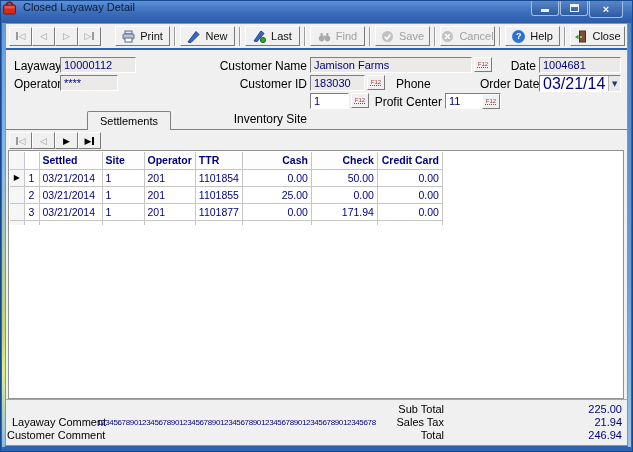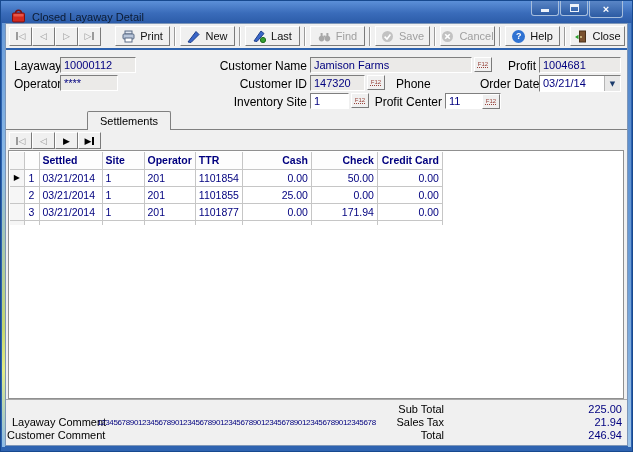--- a/index.html
+++ b/index.html
@@ -7,21 +7,21 @@
   .window { position:relative; width:633px; height:452px; background:#2e63b0;
             border:1px solid #17498f; overflow:hidden; }
   .glass-left { position:absolute; left:1px; top:21px; bottom:4px; width:3px;
       background:linear-gradient(180deg,#6a9bd8 0%,#8cbbe8 35%,#c3d66f 72%,#e2ec86 82%,#8cbbe8 100%); }
   .glass-right { position:absolute; right:1px; top:21px; bottom:4px; width:3px;
       background:linear-gradient(180deg,#4f83c9 0%,#6d9fd8 60%,#9cc3e8 100%); }
 
   
   .titlebar { position:absolute; top:0; left:0; right:0; height:22px;
       background:linear-gradient(180deg,#5c90d8 0%,#3a6cba 55%,#2c5ca9 100%);
-      display:flex; align-items:flex-end; padding-left:10px; }
+      display:flex; align-items:flex-start; padding-left:1px; }
   .app-icon { width:15px; height:14px; flex:0 0 auto; }
   .title-text { margin-left:6px; font-size:11px; color:#0b1b33; }
   .win-buttons { position:absolute; top:0; right:9px; display:flex; align-items:flex-start; gap:1px; }
   .win-btn { width:28px; height:15px; background:linear-gradient(#5a86c6,#2c5ba3);
       border:1px solid #a6bedd; border-top:none; border-radius:0 0 3px 3px;
       display:flex; align-items:center; justify-content:center; color:#fff; }
   .win-btn.close { width:34px; height:17px; font-size:11px; font-weight:bold; }
   .min-glyph { width:8px; height:3px; background:#eef3fa; margin-top:4px; }
   .max-glyph { width:9px; height:8px; border:1px solid #eef3fa; border-top:3px solid #eef3fa; }
 
@@ -55,21 +55,21 @@
   .fld { position:absolute; height:16px; background:#fff; color:#00007f; font-size:11px;
       line-height:13px; padding:1px 3px; white-space:nowrap; overflow:hidden;
       border:1px solid; border-color:#7f7f7f #ffffff #ffffff #7f7f7f; }
   .fld.ro { background:#ebeae8; }
   .f12 { position:absolute; width:18px; height:15px; background:#f0f0f0;
       border:1px solid; border-color:#ffffff #7a7a7a #7a7a7a #ffffff;
       font-size:6px; color:#99433a; text-align:center; line-height:13px;
       text-decoration:underline dotted; }
   .combo { position:absolute; height:17px; background:#fff; border:1px solid;
       border-color:#7f7f7f #ffffff #ffffff #7f7f7f; display:flex; }
-  .combo .val { flex:1; font-size:11px; color:#00007f; padding:1px 3px; line-height:13px; }
+  .combo .val { flex:1; font-size:16px; color:#00007f; padding:1px 3px; line-height:13px; }
   .combo .drop { width:16px; background:#e8e8e8; border-left:1px solid #b5b5b5;
       display:flex; align-items:center; justify-content:center;
       font-family:"DejaVu Sans", sans-serif; font-size:7px; color:#1a3a6b; }
 
   
   .tab { position:absolute; background:#f0f0f0; border:1px solid #808080; border-bottom:none;
       border-radius:2px 2px 0 0; font-size:11px; color:#000;
       display:flex; align-items:center; justify-content:center; }
   .tab.inactive { left:3px; top:90px; width:78px; height:16px; }
   .tab.active { left:81px; top:87px; width:84px; height:19px; z-index:3; background:#f0f0f0; }
@@ -228,34 +228,34 @@
     <div class="fld ro" style="left:54px; top:33px; width:76px;">10000112</div>
 
     <span class="lbl r" style="left:8px; top:53px; width:44px;">Operator</span>
     <div class="fld ro" style="left:54px; top:51px; width:58px;">****</div>
 
     <span class="lbl r" style="left:210px; top:35px; width:91px;">Customer Name</span>
     <div class="fld ro" style="left:304px; top:33px; width:162px;">Jamison Farms</div>
     <div class="f12" style="left:468px; top:33px;">F12</div>
 
     <span class="lbl r" style="left:210px; top:53px; width:91px;">Customer ID</span>
-    <div class="fld ro" style="left:304px; top:51px; width:55px;">147320</div>
+    <div class="fld ro" style="left:304px; top:51px; width:55px;">183030</div>
     <div class="f12" style="left:361px; top:51px;">F12</div>
 
     <span class="lbl" style="left:390px; top:53px;">Phone</span>
 
-    <span class="lbl r" style="left:210px; top:71px; width:91px;">Inventory Site</span>
+    <span class="lbl r" style="left:210px; top:88px; width:91px;">Inventory Site</span>
     <div class="fld" style="left:304px; top:69px; width:39px;">1</div>
     <div class="f12" style="left:345px; top:69px;">F12</div>
 
     <span class="lbl r" style="left:352px; top:71px; width:84px;">Profit Center</span>
     <div class="fld" style="left:439px; top:69px; width:56px;">11</div>
     <div class="f12" style="left:476px; top:70px;">F12</div>
 
-    <span class="lbl r" style="left:474px; top:35px; width:56px;">Profit</span>
+    <span class="lbl r" style="left:474px; top:35px; width:56px;">Date</span>
     <div class="fld ro" style="left:533px; top:33px; width:82px;">1004681</div>
 
     <span class="lbl r" style="left:474px; top:53px; width:56px;">Order Date</span>
     <div class="combo" style="left:533px; top:51px; width:82px;">
       <span class="val">03/21/14</span>
       <span class="drop">
           <span>▼</span>
         </span>
     </div>
 

